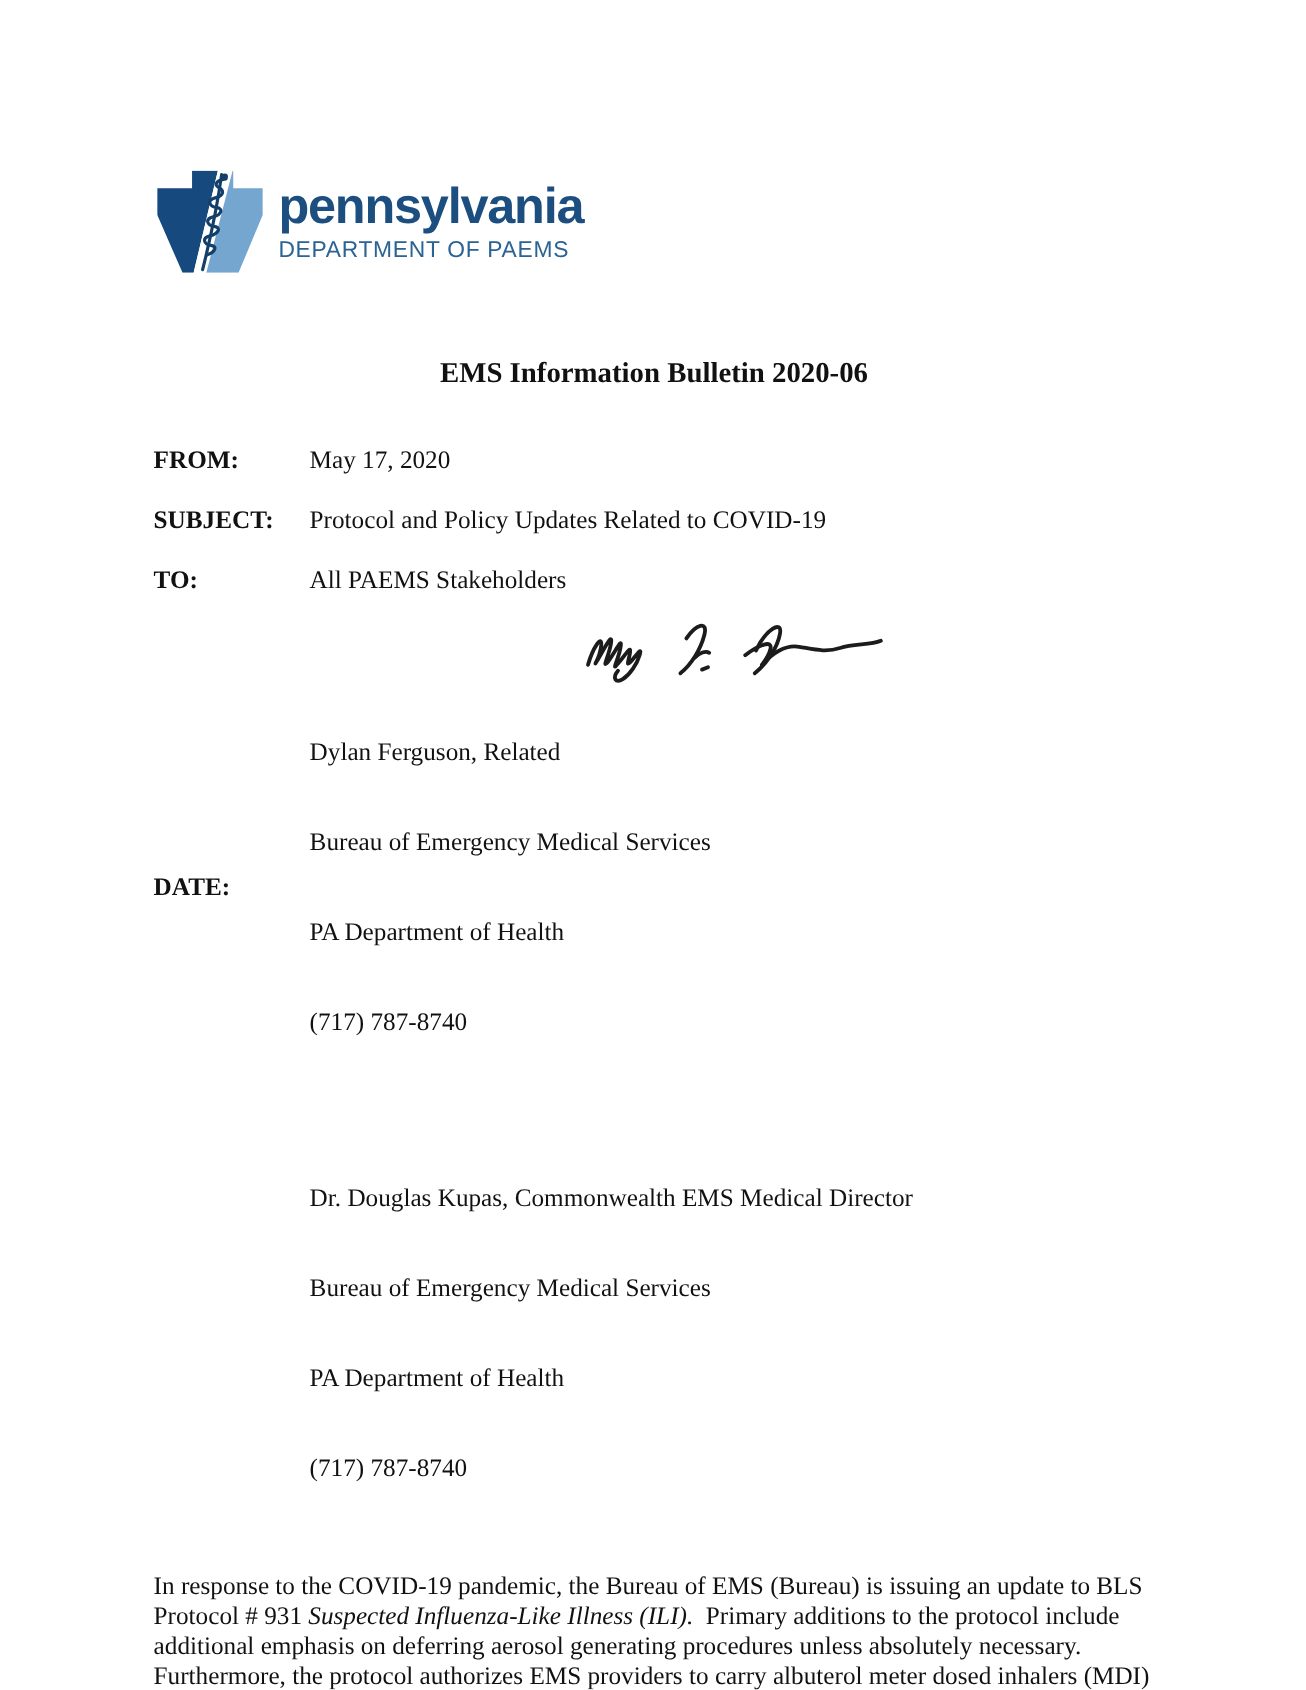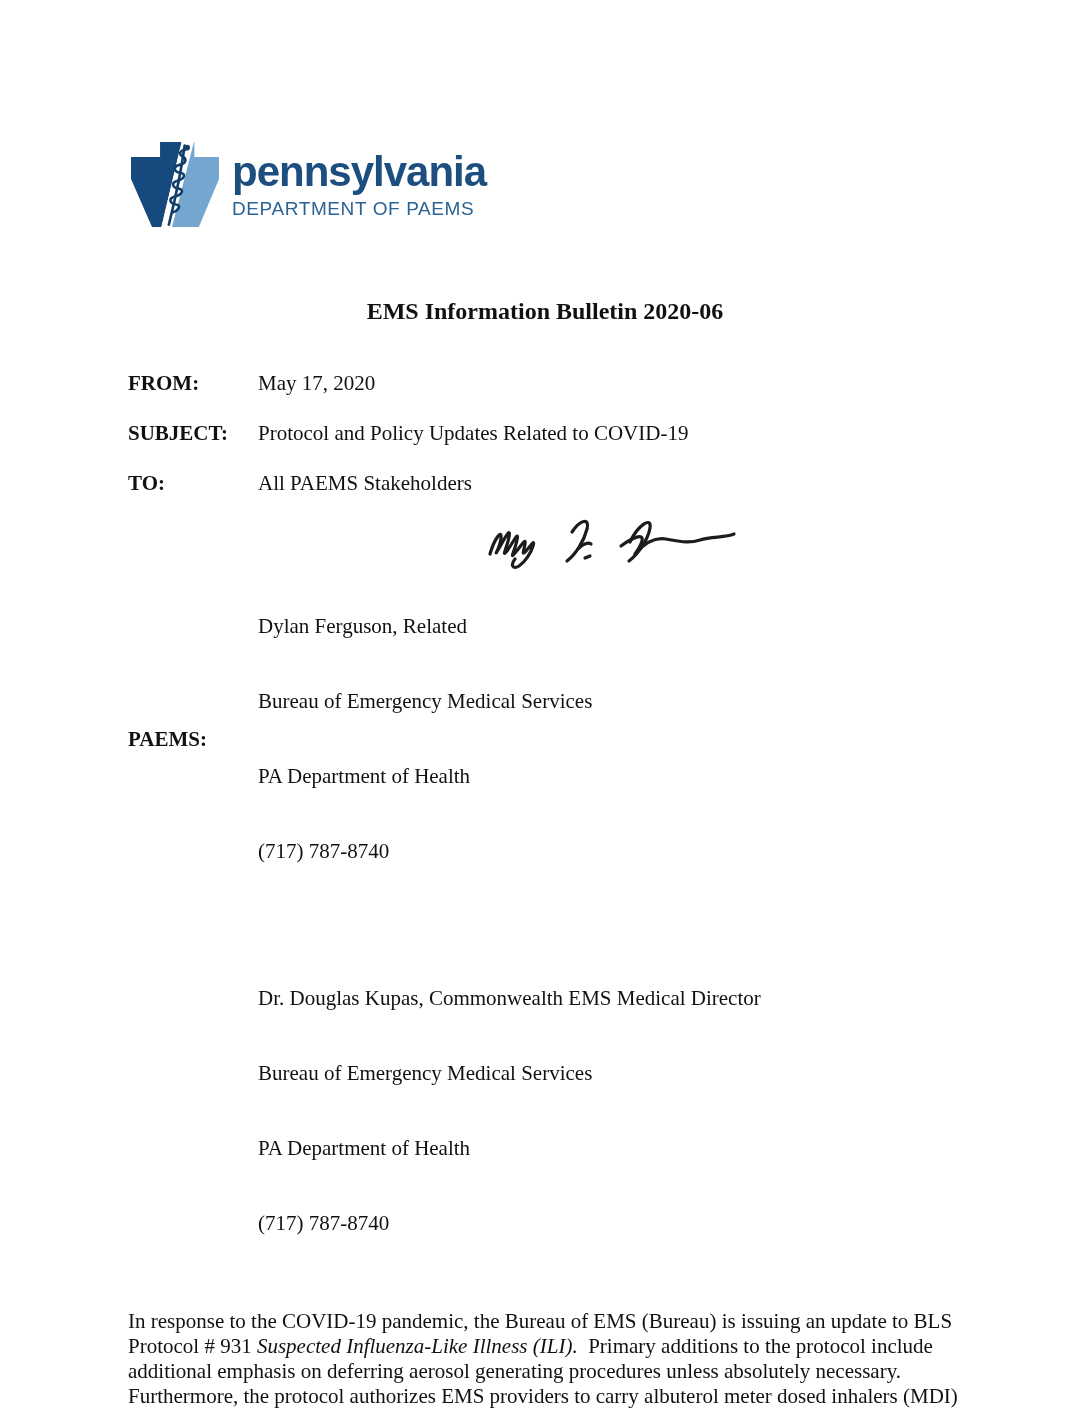--- a/index.html
+++ b/index.html
@@ -144,21 +144,21 @@
         <div class="memo-label">SUBJECT:</div>
         <div class="memo-value">Protocol and Policy Updates Related to COVID-19</div>
       </div>
 
       <div class="memo-row">
         <div class="memo-label">TO:</div>
         <div class="memo-value">All PAEMS Stakeholders</div>
       </div>
 
       <div class="memo-row from-row">
-        <div class="memo-label">PAEMS:</div>
+        <div class="memo-label">DATE:</div>
         <div class="memo-value">
           <div class="contact-line">Dylan Ferguson, Related</div>
           <div class="contact-line">Bureau of Emergency Medical Services</div>
           <div class="contact-line">PA Department of Health</div>
           <div class="contact-line">(717) 787-8740</div>
         </div>
       </div>
 
       <div class="memo-row contact2-row">
         <div class="memo-label"></div>

